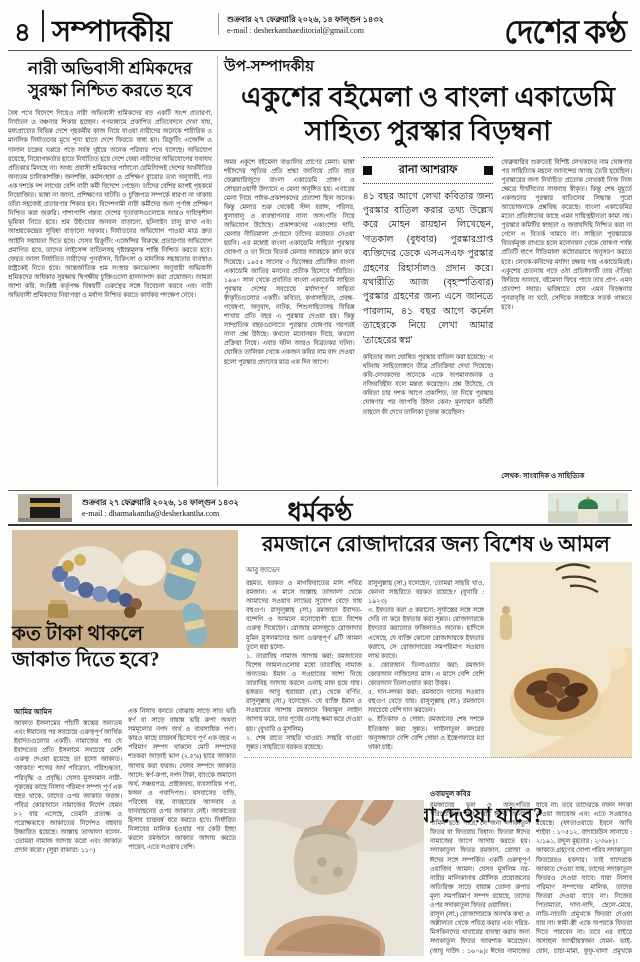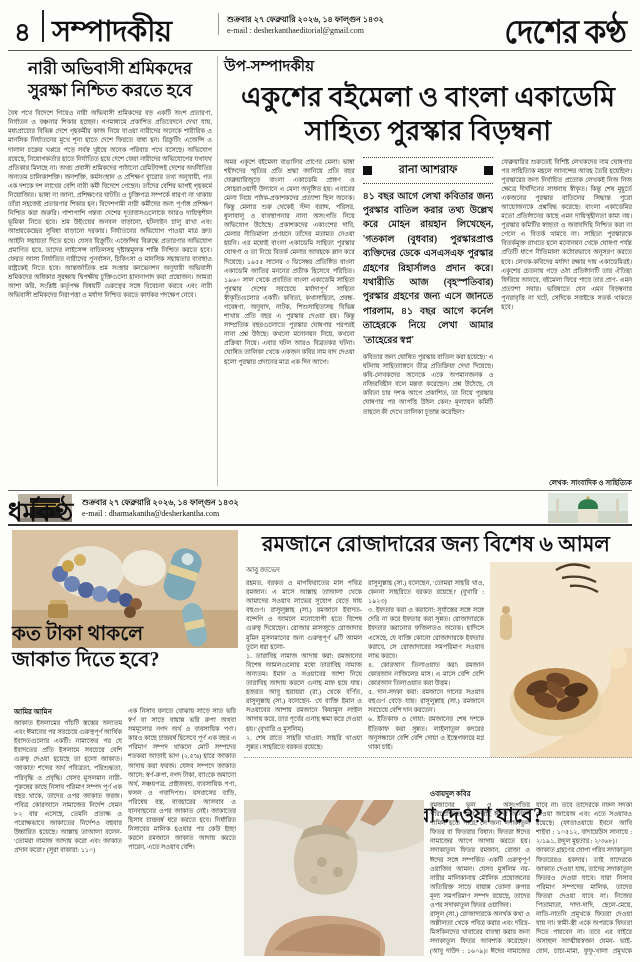--- a/index.html
+++ b/index.html
@@ -26,32 +26,32 @@
   .vdiv { position:absolute; left:217px; top:56px; width:1px; height:430px; background:#bbb; }
 
   .subed { position:absolute; left:224px; top:54px; width:408px; height:432px; }
   .subed-label { font-size:15px; font-weight:700; }
   .subed-head { font-size:27px; font-weight:700; text-align:center; line-height:1.25; margin-top:2px; }
   .subed-cols { display:flex; gap:8px; margin-top:8px; height:330px; overflow:hidden; }
   .scol { flex:1; overflow:hidden; }
   .byline-box { border-top:1px dotted #444; border-bottom:1px dotted #444; padding:3px 0; margin-bottom:5px; display:flex; align-items:center; gap:20px;justify-content:center; }
   .byline-box .sq { width:9px; height:9px; background:#111; flex:0 0 auto; }
   .byline-box .nm { flex:1; text-align:center; font-size:11px; font-weight:700; }
-  .pullquote { font-size:9.3px; font-weight:700; line-height:1.55; text-align:justify; margin-bottom:5px; }
-  .author-note { text-align:right; font-size:7px; font-weight:700; margin-top:10px; }
+  .pullquote { font-size:9.3px; font-weight:400; line-height:1.55; text-align:justify; margin-bottom:5px; }
+  .author-note { text-align:left; font-size:7px; font-weight:700; margin-top:3px; }
 
   .rule-b { position:absolute; left:8px; right:8px; top:490px; border-top:1px solid #666; }
 
   
   .dk-band { position:absolute; left:8px; right:8px; top:492px; height:32px; }
   .dk-kaaba { position:absolute; left:10px; top:2px; width:54px; height:28px; }
   .dk-date { position:absolute; left:74px; top:4px; }
   .dk-date .d1 { font-size:8px; font-weight:700; }
   .dk-date .d2 { font-size:8px; }
-  .dk-title { position:absolute; left:0; right:0; top:0; text-align:left; font-size:26px; font-weight:900; }
+  .dk-title { position:absolute; left:0; right:0; top:0; text-align:center; font-size:26px; font-weight:900; }
   .dk-mosque { position:absolute; right:4px; top:1px; width:80px; height:30px; }
   .rule-c { position:absolute; left:8px; right:8px; top:524px; border-top:2px solid #333; }
 
   
   .photo { position:absolute; overflow:hidden; }
   .beads-photo { left:12px; top:530px; width:226px; height:118px; }
   .dates-photo { left:490px; top:562px; width:142px; height:196px; }
   .hands-photo { left:244px; top:800px; width:180px; height:156px; }
 
   .ram-head { position:absolute; left:240px; top:528px; width:392px; font-size:21px; font-weight:700; text-align:center;font-family:Liberation Serif, serif; }

